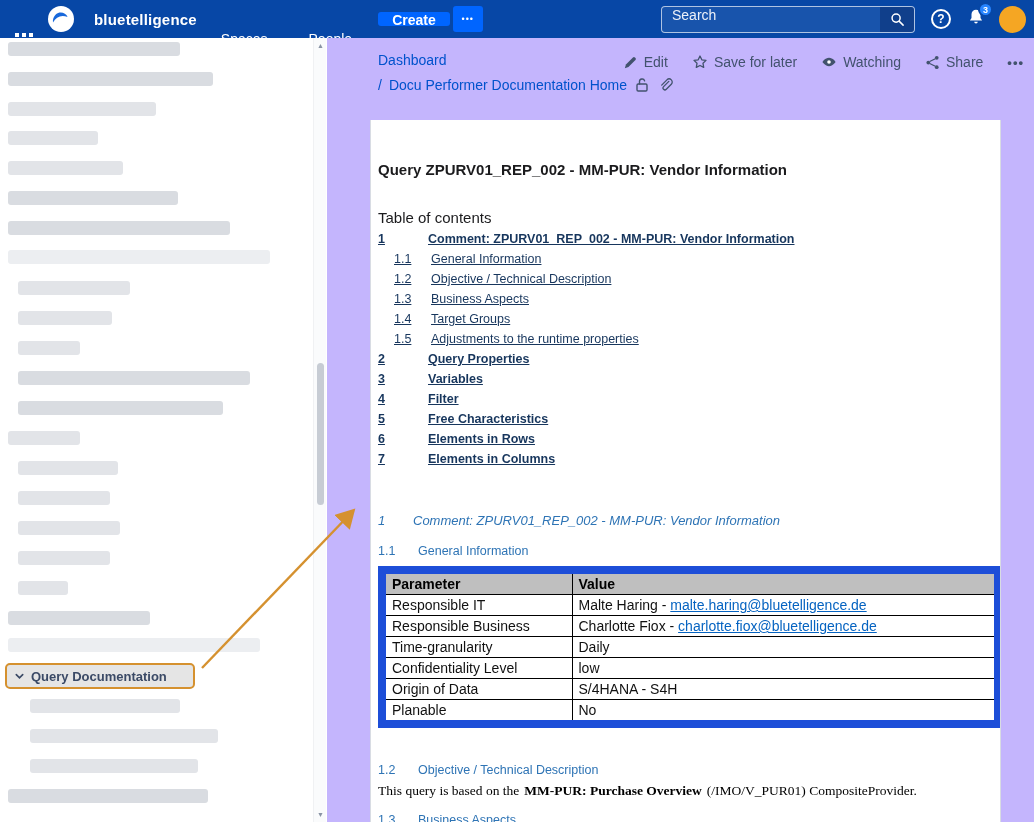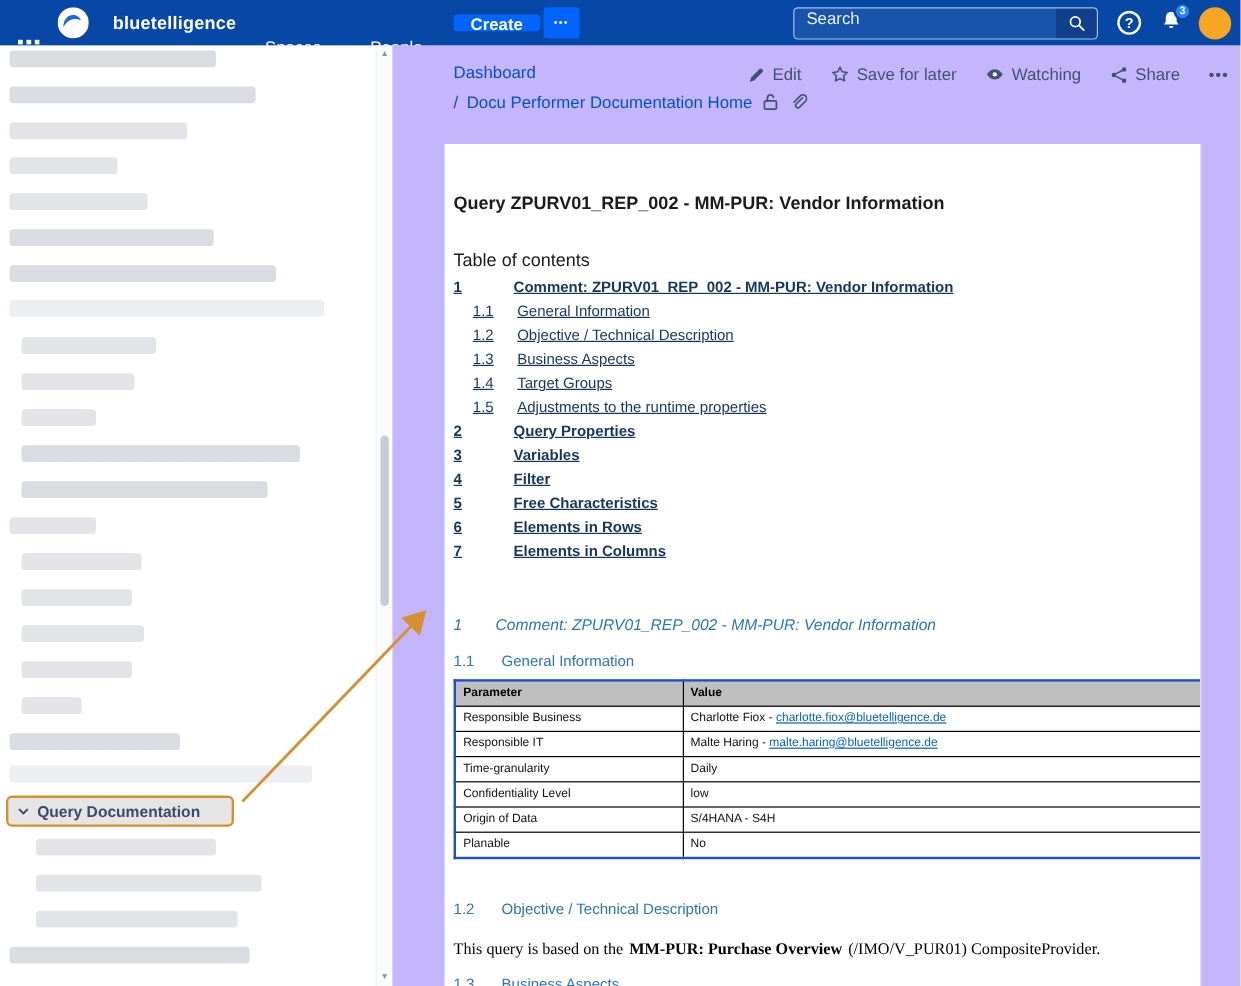--- a/index.html
+++ b/index.html
@@ -99,28 +99,28 @@
   .toc-row.l2 .toc-num { flex:0 0 37px; }
   .u { text-decoration:underline; }
   .sec { display:flex; font-size:12.5px; color:#2E74B5; }
   .sec .num { flex:0 0 40px; }
   .sec.s1 { margin-top:44px; font-style:italic; font-size:13px; }
   .sec.s1 .num { flex-basis:35px; }
   .sec.s11 { margin-top:16px; }
   .sec.s12 { margin-top:35px; }
   .sec.s13 { margin-top:14px; }
   .info-table {
-    margin-top:8px; width:624px; border-collapse:collapse; border:2px solid #1d4ed8;
-    font-size:10px; color:#111; table-layout:fixed;
+    margin-top:8px; width:624px; border-collapse:collapse; border:8px solid #1d4ed8;
+    font-size:14px; color:#111; table-layout:fixed;
   }
   .info-table th, .info-table td { border:1px solid #000; padding:3px 6px; text-align:left; line-height:14px; }
   .info-table th { background:#BFBFBF; font-weight:700; color:#000; }
   .col-param { width:190px; }
   .email { color:#0563C1; text-decoration:underline; cursor:pointer; }
-  .docpara { margin-top:18px; font-family:"Liberation Serif", serif; font-size:13.5px; color:#000; }
+  .docpara { margin-top:6px; font-family:"Liberation Serif", serif; font-size:13.5px; color:#000; }
   .docpara b { margin:0 5px; }
   
   .annot { position:absolute; left:190px; top:498px; width:180px; height:185px; pointer-events:none; z-index:50; }
 </style>
 </head>
 <body>
 
 <div class="app">
 
   <header class="topbar">
@@ -338,26 +338,26 @@
 
       <table class="info-table">
         <thead>
           <tr>
             <th class="col-param">Parameter</th>
             <th>Value</th>
           </tr>
         </thead>
         <tbody>
           <tr>
+            <td>Responsible IT</td>
+            <td><span>Malte Haring - </span><a class="email">malte.haring@bluetelligence.de</a></td>
+          </tr>
+          <tr>
             <td>Responsible Business</td>
             <td><span>Charlotte Fiox - </span><a class="email">charlotte.fiox@bluetelligence.de</a></td>
-          </tr>
-          <tr>
-            <td>Responsible IT</td>
-            <td><span>Malte Haring - </span><a class="email">malte.haring@bluetelligence.de</a></td>
           </tr>
           <tr>
             <td>Time-granularity</td>
             <td>Daily</td>
           </tr>
           <tr>
             <td>Confidentiality Level</td>
             <td>low</td>
           </tr>
           <tr>

